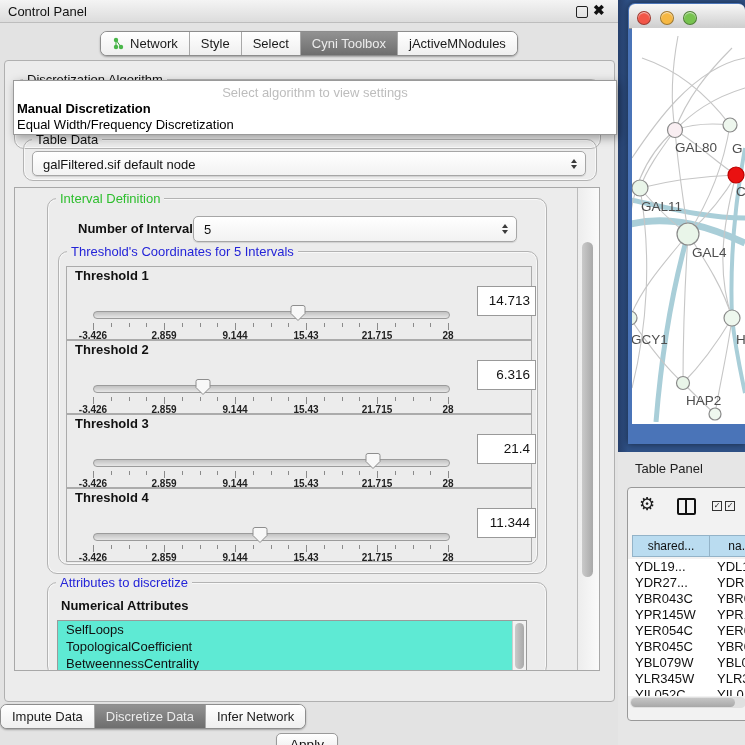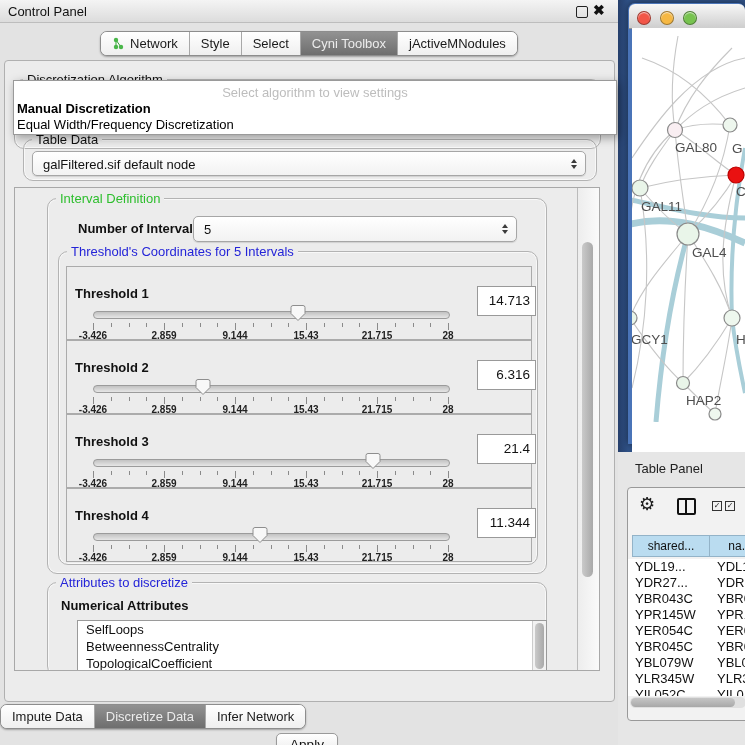--- a/index.html
+++ b/index.html
@@ -50,49 +50,49 @@
     border-radius:7px;box-shadow:0 0 5px rgba(100,150,230,.95);z-index:20;}
 
   
   #scrollpane{left:13px;top:186px;width:584px;height:482px;border:1px solid #a8a8a8;background:#ececec;}
   #viewport{left:0;top:0;width:562px;height:482px;overflow:hidden;}
   #vsb{left:562px;top:0;width:21px;height:482px;border-left:1px solid #bbb;
     background:linear-gradient(90deg,#ededed,#fafafa);}
   .vthumb{position:absolute;border-radius:6px;background:linear-gradient(90deg,#cacaca,#a9a9a9);}
 
   .thr-panel{position:absolute;left:7px;width:464px;height:72px;background:#ececec;border:1px solid #ababab;}
-  .thr-label{position:absolute;left:8px;top:19px;font-size:13px;font-weight:bold;color:#111;}
+  .thr-label{position:absolute;left:8px;top:1px;font-size:13px;font-weight:bold;color:#111;}
   .sl-zone{position:absolute;left:26px;top:36px;width:355px;height:36px;}
   .track{position:absolute;left:0;top:8px;width:355px;height:6px;border:1px solid #9b9b9b;border-radius:4px;
     background:linear-gradient(#c2c2c2,#e6e6e6);}
   .thumb{position:absolute;top:1px;z-index:2;}
   .tick{position:absolute;width:1px;background:#8a8a8a;top:20px;}
   .tick.minor{height:4px;}
   .tick.major{height:7px;}
   .tlabel{position:absolute;top:27px;transform:translateX(-50%);font-size:10px;font-weight:bold;color:#222;white-space:nowrap;}
   .val-box{position:absolute;left:410px;top:19px;width:52px;height:28px;background:#fff;border:1px solid #999;
     font-size:13.5px;text-align:right;line-height:28px;padding-right:5px;color:#111;}
 
-  #attr-list{position:absolute;left:29px;top:37px;width:468px;height:58px;background:#ffffff;border:1px solid #9a9a9a;}
+  #attr-list{position:absolute;left:9px;top:37px;width:468px;height:58px;background:#5eead4;border:1px solid #9a9a9a;}
   .attr-item{font-size:13px;color:#111;padding:1px 0 1px 8px;white-space:nowrap;}
   #attr-vsb{position:absolute;right:0;top:0;width:13px;height:100%;border-left:1px solid #ccc;background:#f2f2f2;}
 
   #apply-btn{left:271px;top:672px;width:60px;height:21px;border:1px solid #9a9a9a;border-radius:5px;
     background:linear-gradient(#ffffff,#eaeaea);font-size:13.5px;text-align:center;line-height:21px;color:#111;
     box-shadow:0 1px 1px rgba(0,0,0,.2);}
 
   
   #right{left:618px;top:0;width:127px;height:745px;background:#e6e6e6;}
   #desktop{left:0;top:0;width:127px;height:452px;background:linear-gradient(90deg,#263f6b,#2f5186 10px,#2f5186);}
   #netwin{left:10px;top:3px;width:117px;height:441px;background:#4a74b8;border-radius:7px 7px 0 0;
     box-shadow:0 0 6px rgba(0,0,0,.5);}
   #nettitle{left:1px;top:1px;width:116px;height:24px;border-radius:6px 6px 0 0;
     background:linear-gradient(#f7f7f7,#cecece);border-bottom:1px solid #909090;}
   .light{position:absolute;top:7px;width:12px;height:12px;border-radius:50%;box-shadow:inset 0 1px 1px rgba(255,255,255,.7);}
-  #netcanvas{left:4px;top:25px;width:113px;height:506px;background:#fff;overflow:hidden;}
+  #netcanvas{left:4px;top:25px;width:113px;height:396px;background:#fff;overflow:hidden;}
 
   #tp-region{left:0;top:452px;width:127px;height:293px;background:#e6e6e6;}
   #tp-title{left:17px;top:9px;font-size:13px;color:#222;}
   #tpanel{left:9px;top:35px;width:120px;height:232px;background:#f2f2f2;border:1px solid #999;border-radius:4px;overflow:hidden;}
   #gear-icon{position:absolute;left:11px;top:5px;font-size:18px;color:#1d1d1d;}
   #split-icon{position:absolute;left:49px;top:10px;width:15px;height:13px;border:2px solid #111;border-radius:2px;}
   #split-icon::after{content:"";position:absolute;left:6px;top:0;width:2px;height:13px;background:#111;}
   .chk{position:absolute;top:13px;width:8px;height:8px;border:1.4px solid #333;font-size:8px;line-height:8px;color:#222;text-align:center;}
   .hcell{position:absolute;top:47px;height:20px;background:#badcf0;border:1px solid #93b3c8;
     font-size:12px;color:#111;text-align:center;line-height:20px;overflow:hidden;}
@@ -329,22 +329,22 @@
               </div>
           </div>
         </div>
 
         <div class="group" style="left:32px;top:394px;width:498px;height:92px;">
           <span class="glabel" id="attr-title" style="color: rgb(36, 36, 216);">Attributes to discretize</span>
           <span style="position:absolute;left:13px;top:15px;font-size:13px;font-weight:bold;color:#111;">Numerical Attributes</span>
           <div id="attr-list">
             <div id="attr-items">
                 <div class="attr-item">SelfLoops</div>
+                <div class="attr-item">TopologicalCoefficient</div>
                 <div class="attr-item">BetweennessCentrality</div>
-                <div class="attr-item">TopologicalCoefficient</div>
               </div>
             <div id="attr-vsb">
               <div class="vthumb" style="left:2px;top:2px;width:9px;height:46px;"></div>
             </div>
           </div>
         </div>
 
       </div>
       <div id="vsb" class="abs">
         <div class="vthumb" style="left:4px;top:54px;width:11px;height:335px;"></div>

